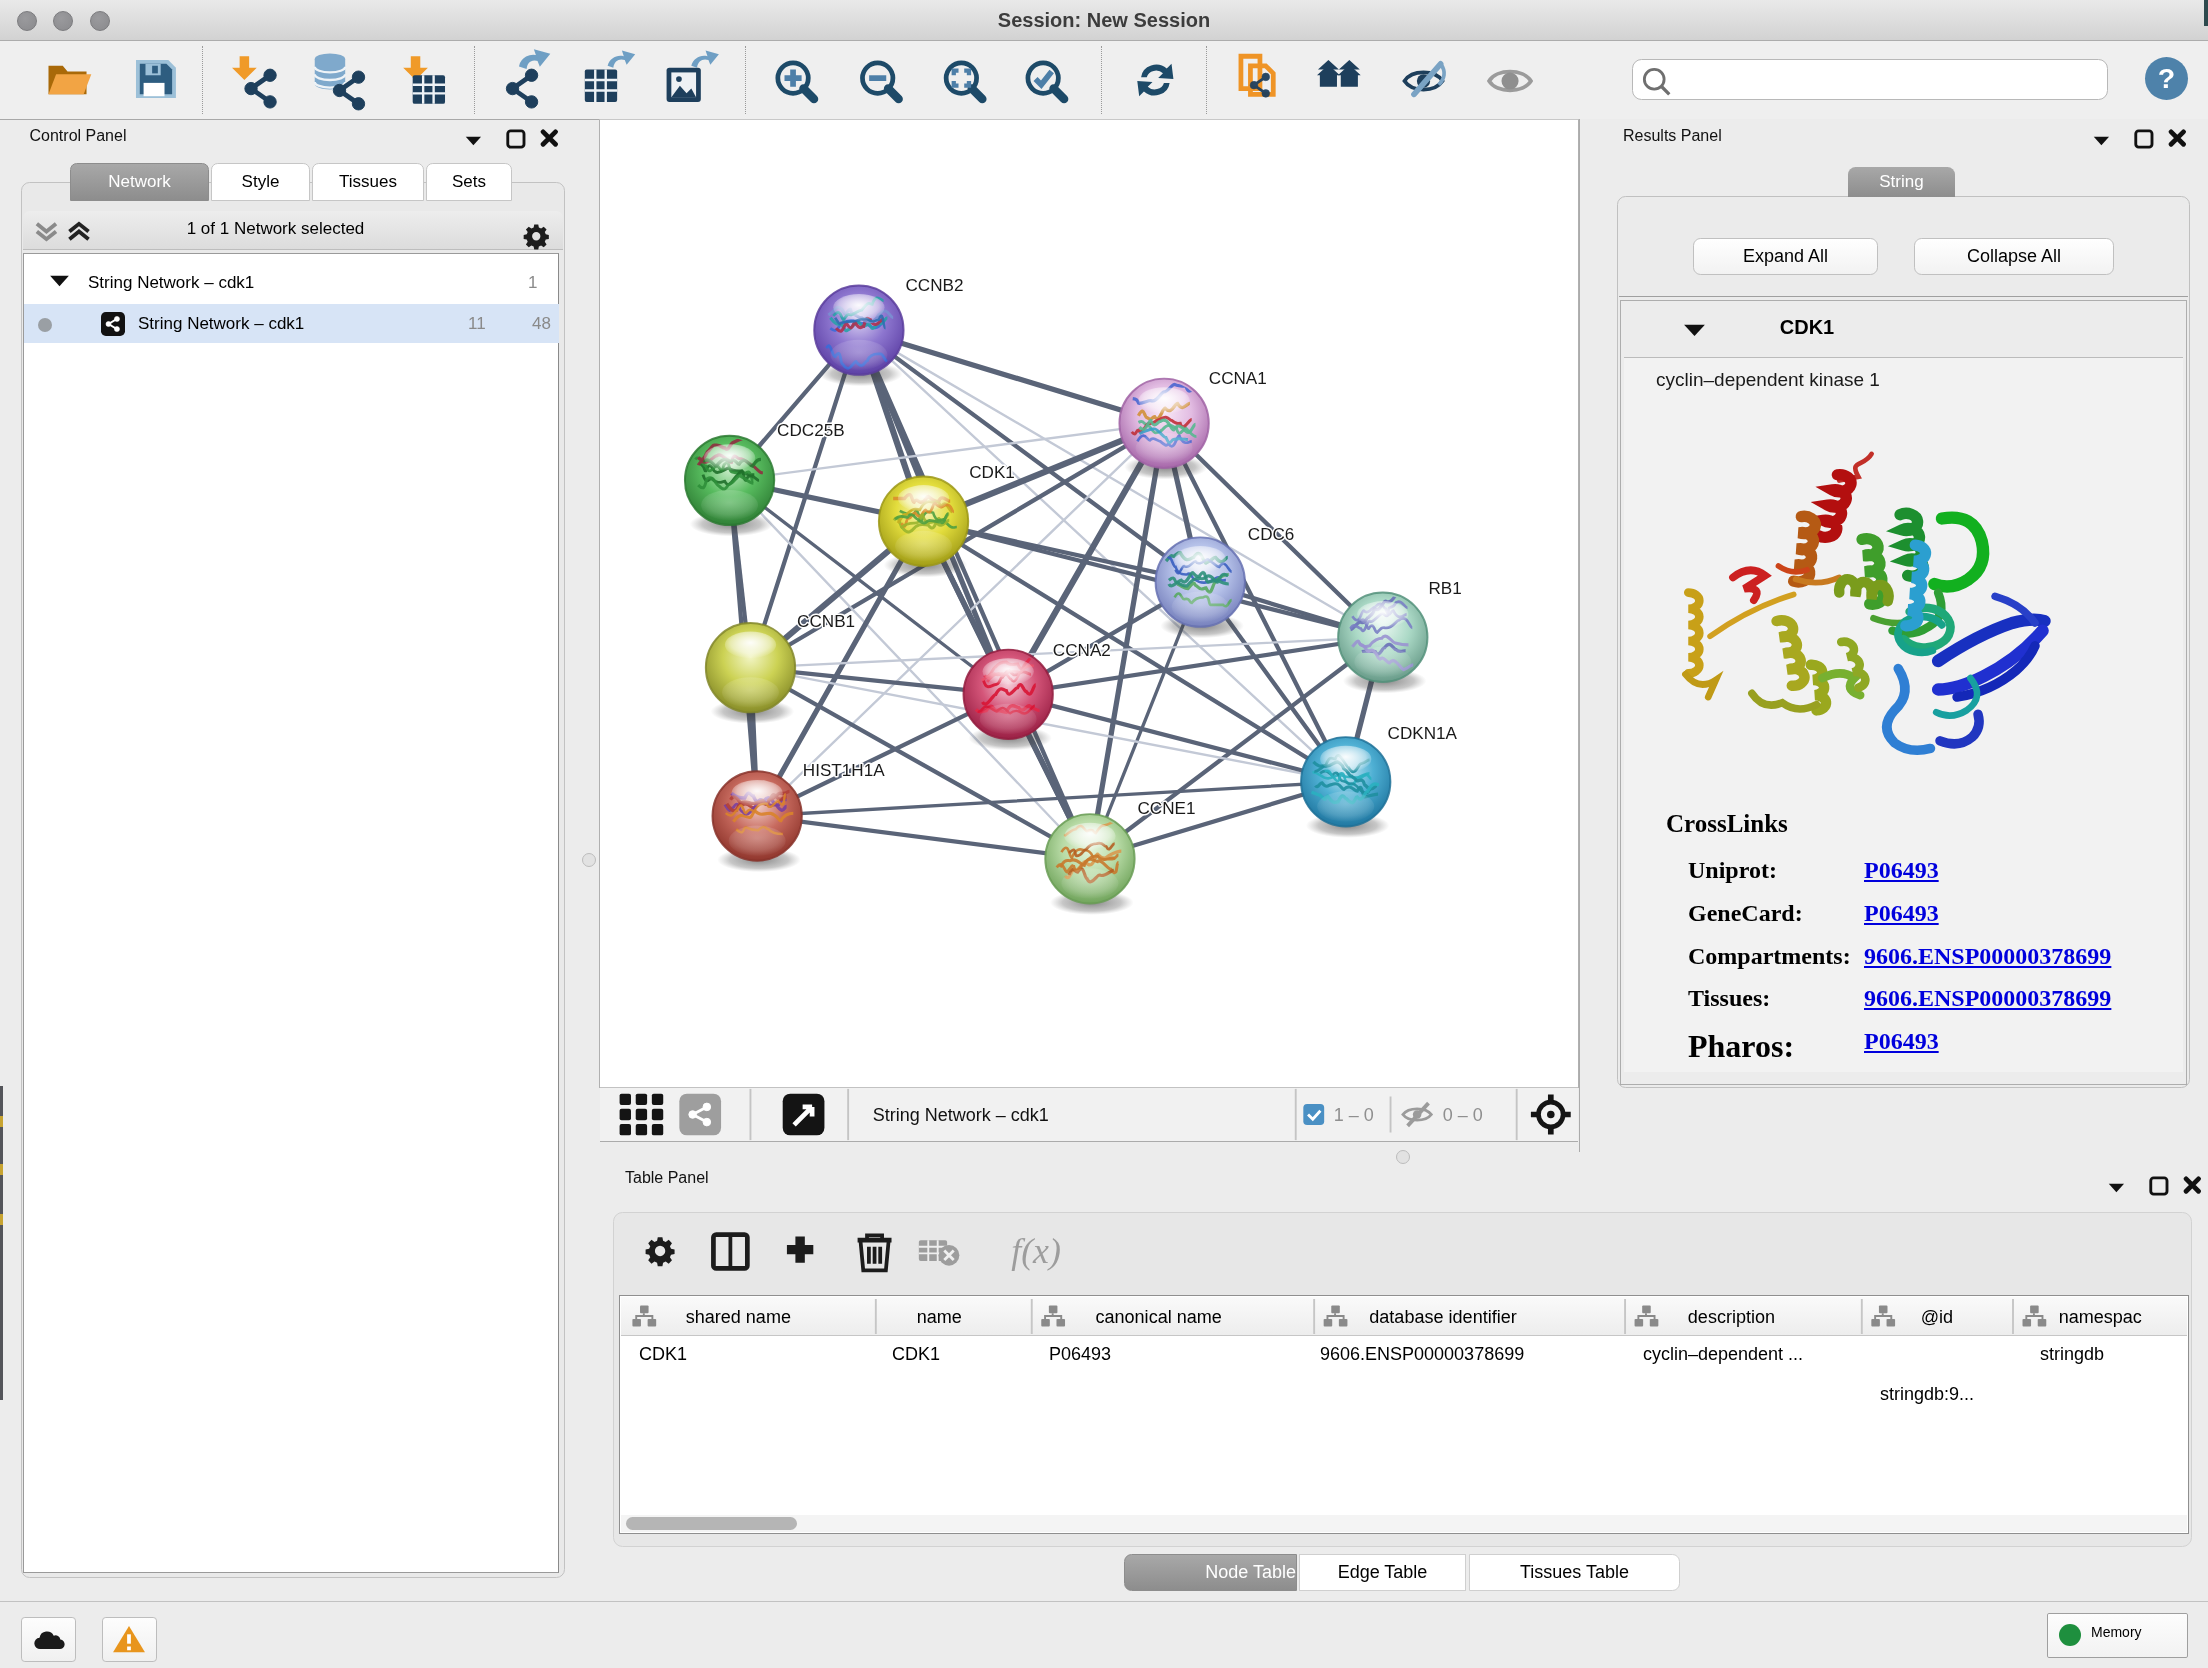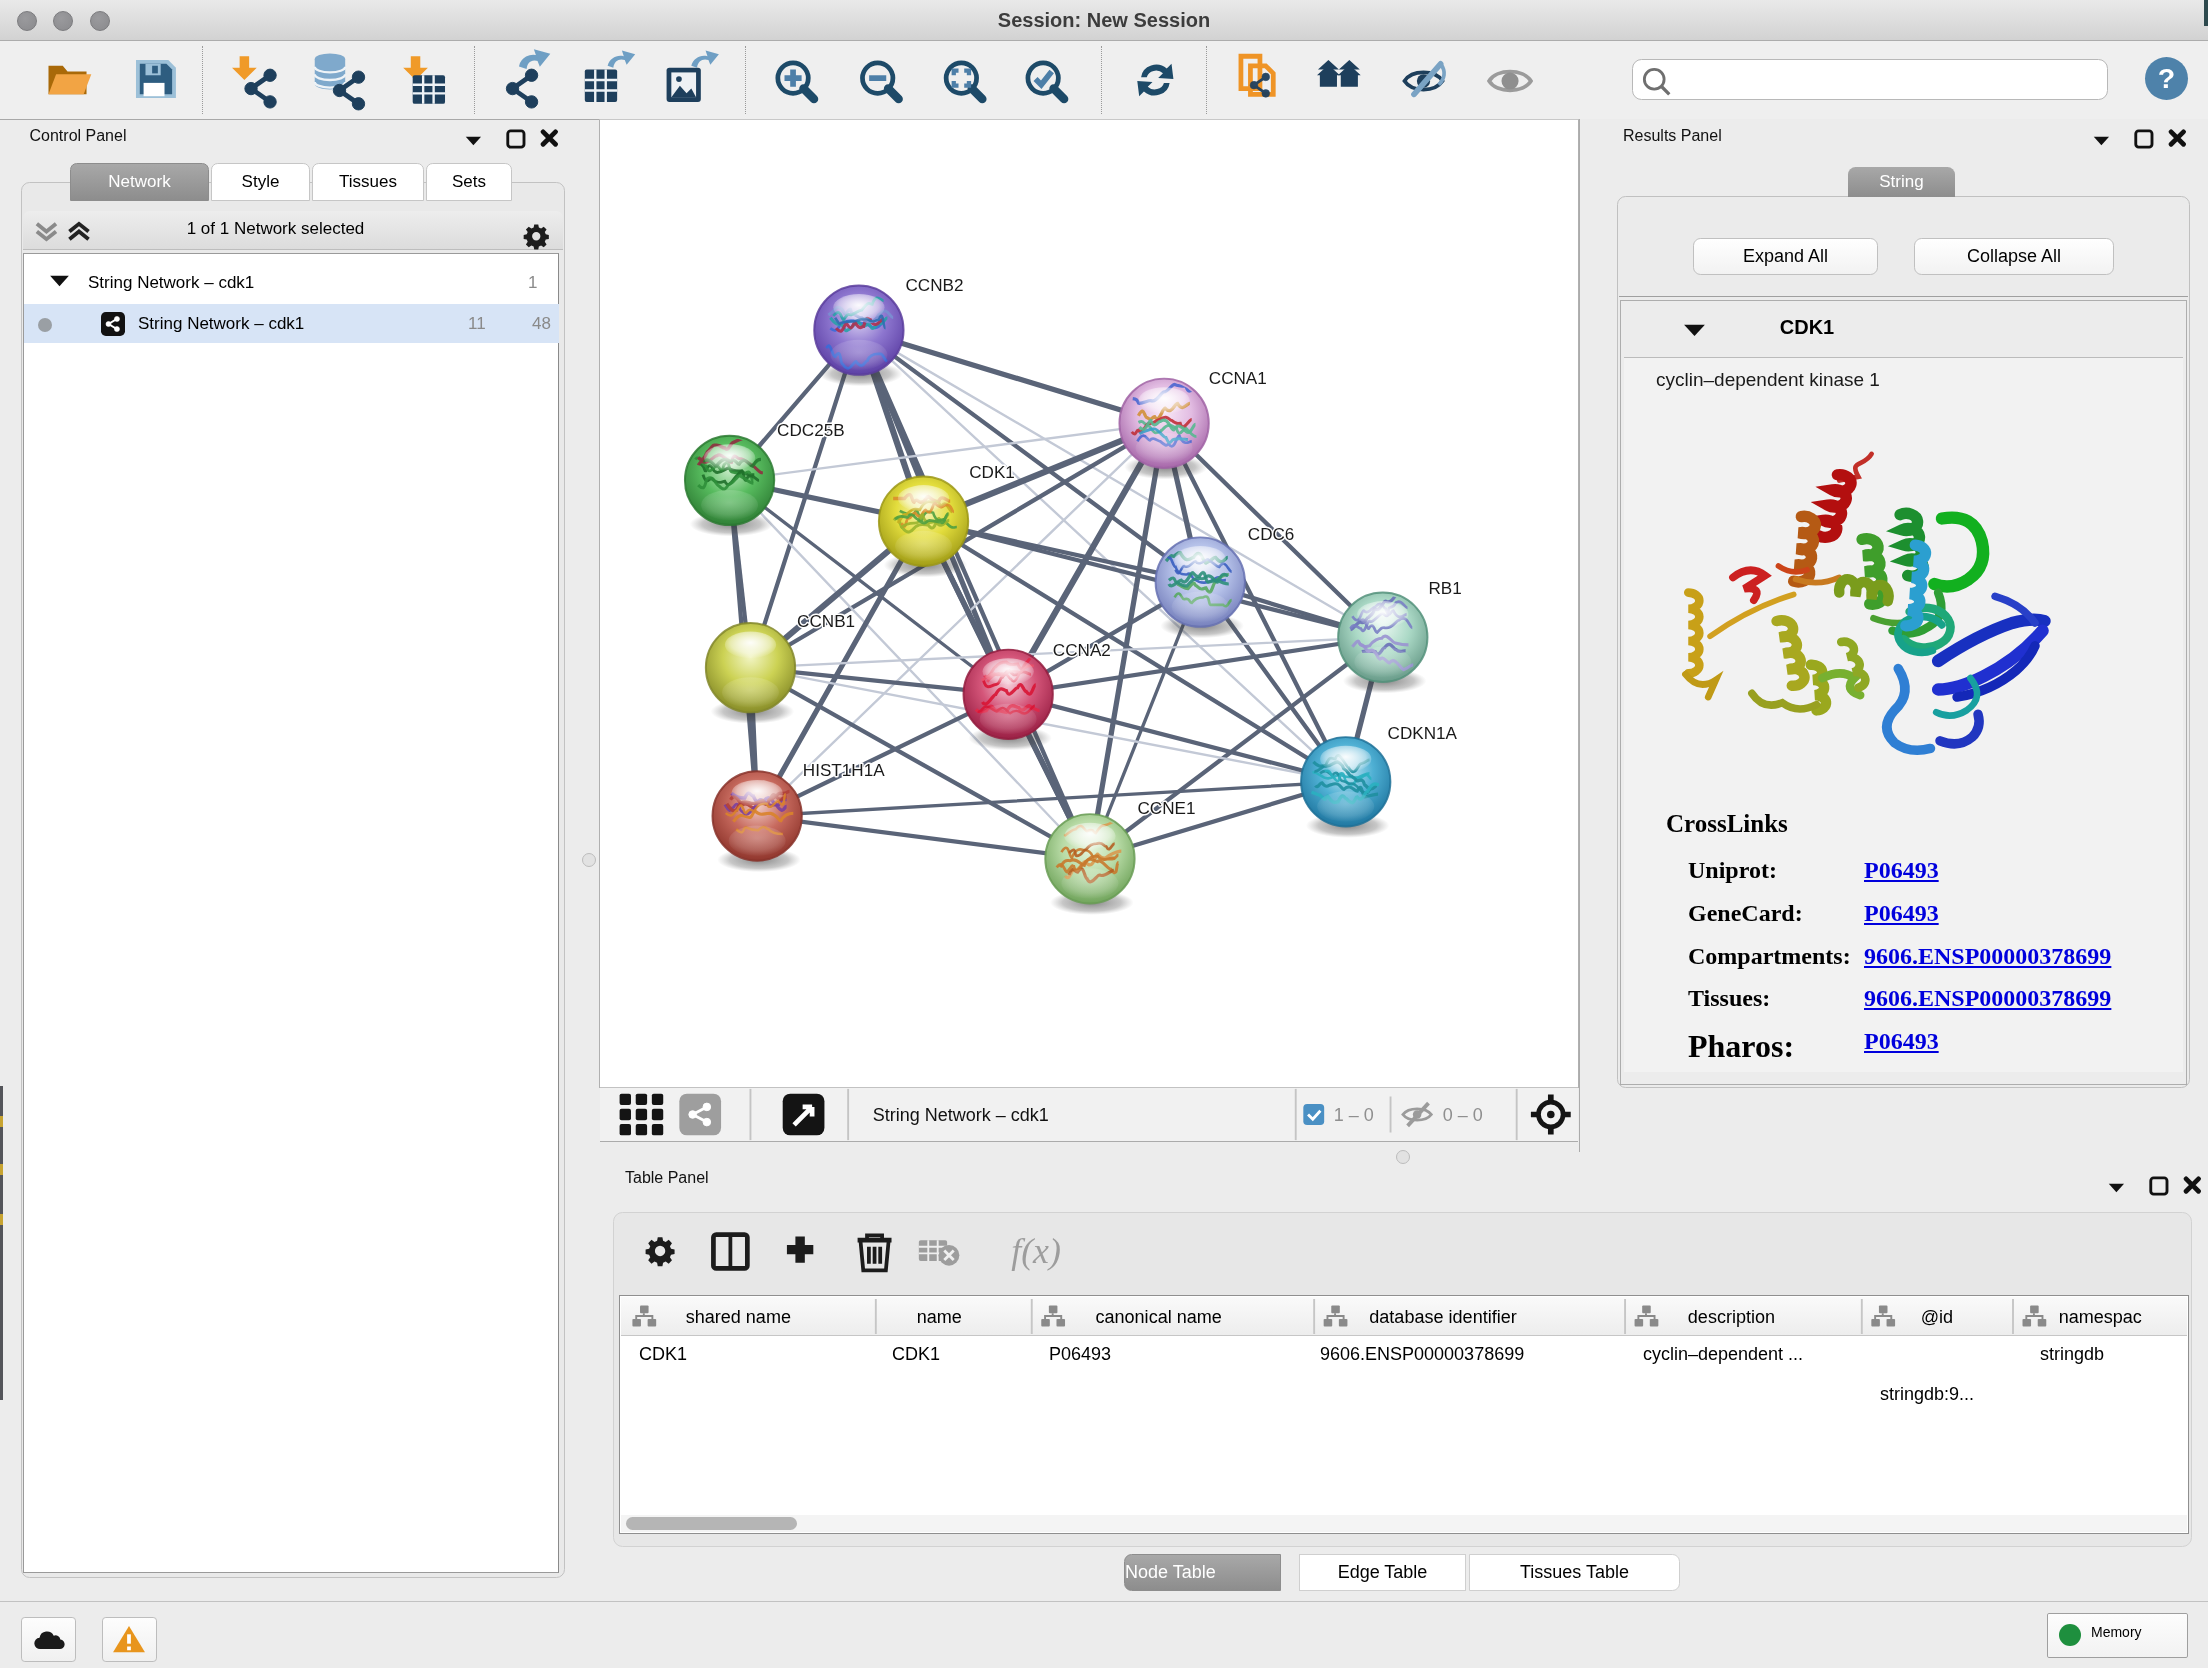--- a/index.html
+++ b/index.html
@@ -764,21 +764,21 @@
 <div class="abs th" style="left:892px; top:1344px;">CDK1</div>
 <div class="abs th" style="left:1049px; top:1344px;">P06493</div>
 <div class="abs th" style="left:1320px; top:1344px;">9606.ENSP00000378699</div>
 <div class="abs th" style="left:1643px; top:1344px;">cyclin–dependent ...</div>
 <div class="abs th" style="left:1880px; top:1344px;margin-top:40px;">stringdb:9...</div>
 <div class="abs th" style="left:2040px; top:1344px;">stringdb</div>
 
 <div class="abs" style="left:621px; top:1515px; width:1566px; height:17px; background:#f4f4f4;"></div>
 <div class="abs" style="left:626px; top:1517px; width:171px; height:13.3px; background:#b5b5b5; border-radius:6.7px;"></div>
 
-<div class="abs" style="left:1124px; top:1554px; width:157px; height:37px; background:linear-gradient(#a8a8a8,#8d8d8d); border:1px solid #8d8d8d; border-radius:7.6px 0 0 7.6px; color:#fff; font-size:18px; text-align:left; line-height:35px;">Node Table</div>
+<div class="abs" style="left:1124px; top:1554px; width:173px; height:37px; background:linear-gradient(#a8a8a8,#8d8d8d); border:1px solid #8d8d8d; border-radius:7.6px 0 0 7.6px; color:#fff; font-size:18px; text-align:right; line-height:35px;">Node Table</div>
 <div class="abs" style="left:1299px; top:1554px; width:167px; height:37px; background:#fff; border:1px solid #cfcfcf; color:#000; font-size:18px; text-align:center; line-height:35px;">Edge Table</div>
 <div class="abs" style="left:1469px; top:1554px; width:211px; height:37px; background:#fff; border:1px solid #cfcfcf; border-radius:0 7.6px 7.6px 0; color:#000; font-size:18px; text-align:center; line-height:35px;">Tissues Table</div>
 
 <div class="abs" style="left:0; top:1086px; width:2.9px; height:314px; background:#54555a;"></div>
 <div class="abs" style="left:0; top:1116px; width:2.9px; height:10.5px; background:#c8a431;"></div>
 <div class="abs" style="left:0; top:1164px; width:2.9px; height:11.4px; background:#c8a431;"></div>
 <div class="abs" style="left:0; top:1214px; width:2.9px; height:10.5px; background:#c8a431;"></div>
 
 <div class="abs" style="left:0; top:1601px; width:2208px; height:68px; background:#ececec; border-top:1px solid #c2c2c2;"></div>
 <div class="abs" style="left:21px; top:1617px; width:55px; height:45px; background:linear-gradient(#fdfdfd,#f0f0f0); border:1px solid #bdbdbd; border-radius:3.8px;"></div>

